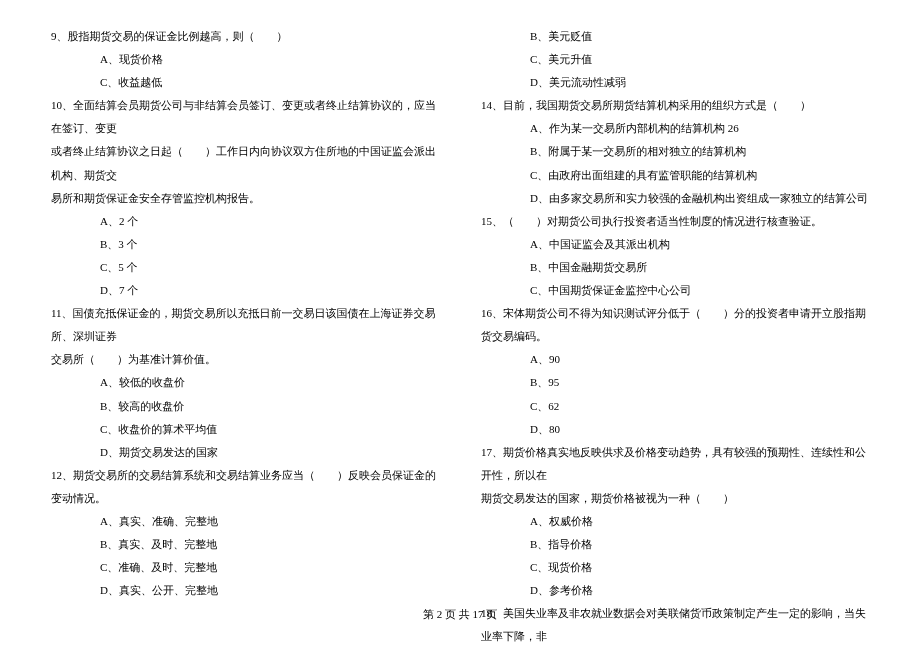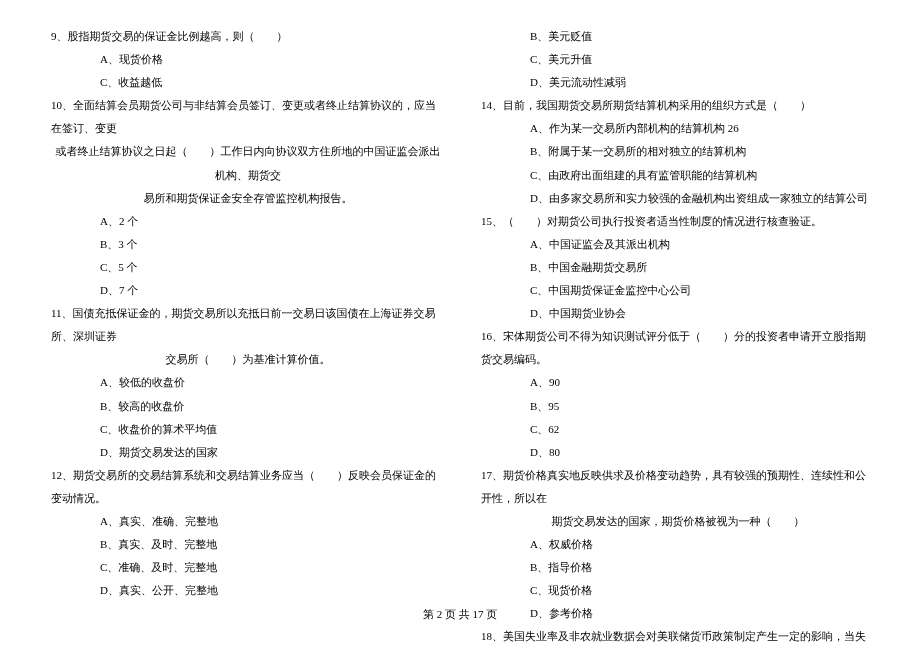--- a/index.html
+++ b/index.html
@@ -23,21 +23,20 @@
       line-height: 2.1;
     }
     .option {
       padding-left: 55px;
     }
     .question {
       padding-left: 6px;
     }
     .question-cont {
       padding-left: 6px;
-      text-align: center;
     }
     .footer {
       position: absolute;
       bottom: 28px;
       left: 0;
       right: 0;
       text-align: center;
       font-size: 11px;
       color: #000;
     }
@@ -77,21 +76,20 @@
     <div class="option">D、美元流动性减弱</div>
     <div class="question">14、目前，我国期货交易所期货结算机构采用的组织方式是（　　）</div>
     <div class="option">A、作为某一交易所内部机构的结算机构 26</div>
     <div class="option">B、附属于某一交易所的相对独立的结算机构</div>
     <div class="option">C、由政府出面组建的具有监管职能的结算机构</div>
     <div class="option">D、由多家交易所和实力较强的金融机构出资组成一家独立的结算公司</div>
     <div class="question">15、（　　）对期货公司执行投资者适当性制度的情况进行核查验证。</div>
     <div class="option">A、中国证监会及其派出机构</div>
     <div class="option">B、中国金融期货交易所</div>
     <div class="option">C、中国期货保证金监控中心公司</div>
-    <div class="option">D、中国期货业协会</div>
     <div class="question">16、宋体期货公司不得为知识测试评分低于（　　）分的投资者申请开立股指期货交易编码。</div>
     <div class="option">A、90</div>
     <div class="option">B、95</div>
     <div class="option">C、62</div>
     <div class="option">D、80</div>
     <div class="question">17、期货价格真实地反映供求及价格变动趋势，具有较强的预期性、连续性和公开性，所以在</div>
     <div class="question-cont">期货交易发达的国家，期货价格被视为一种（　　）</div>
     <div class="option">A、权威价格</div>
     <div class="option">B、指导价格</div>
     <div class="option">C、现货价格</div>

